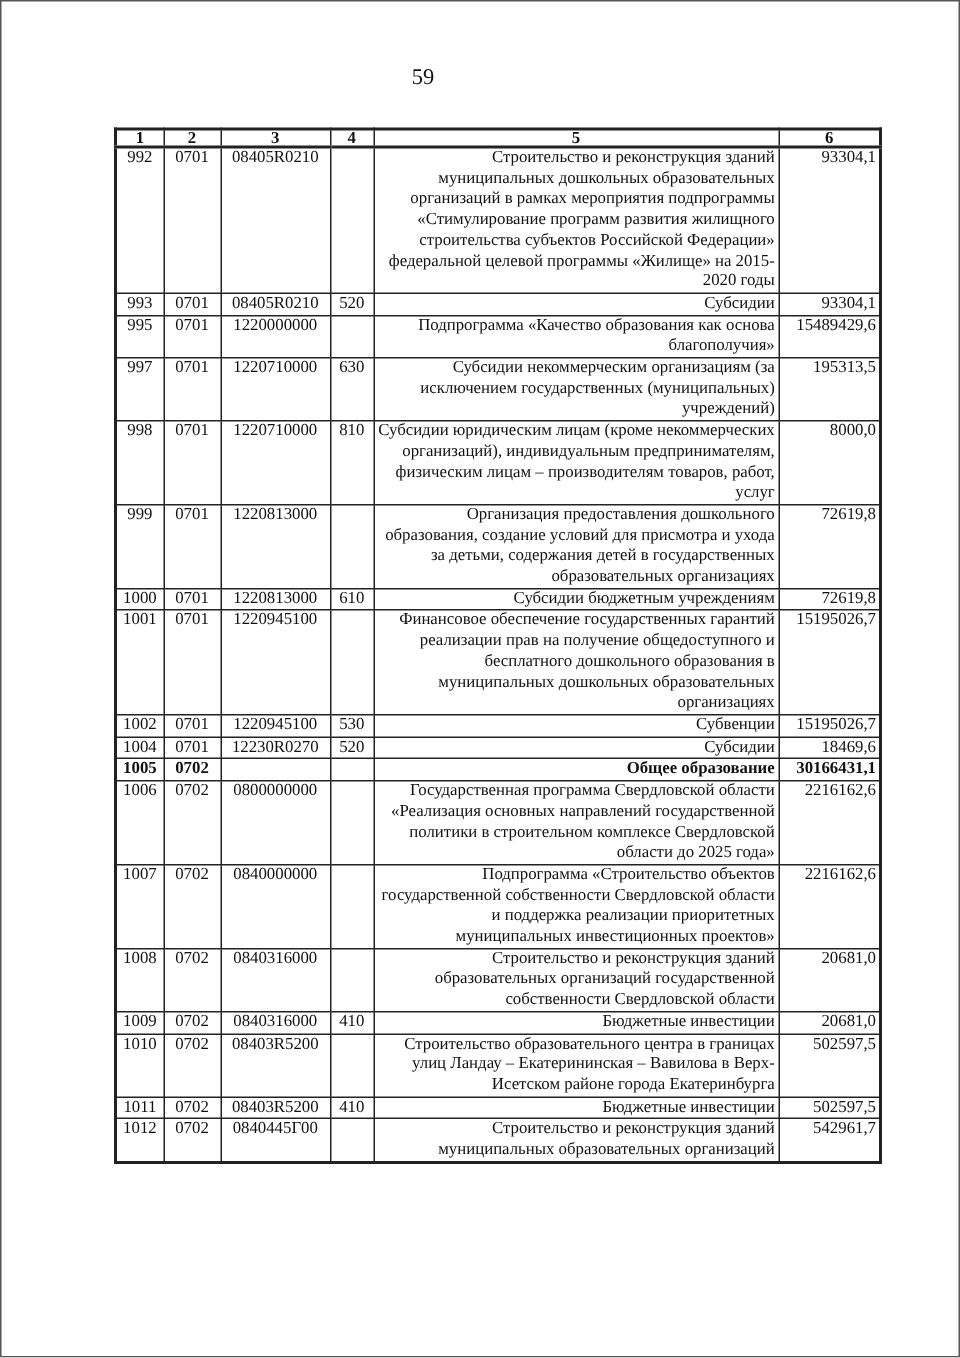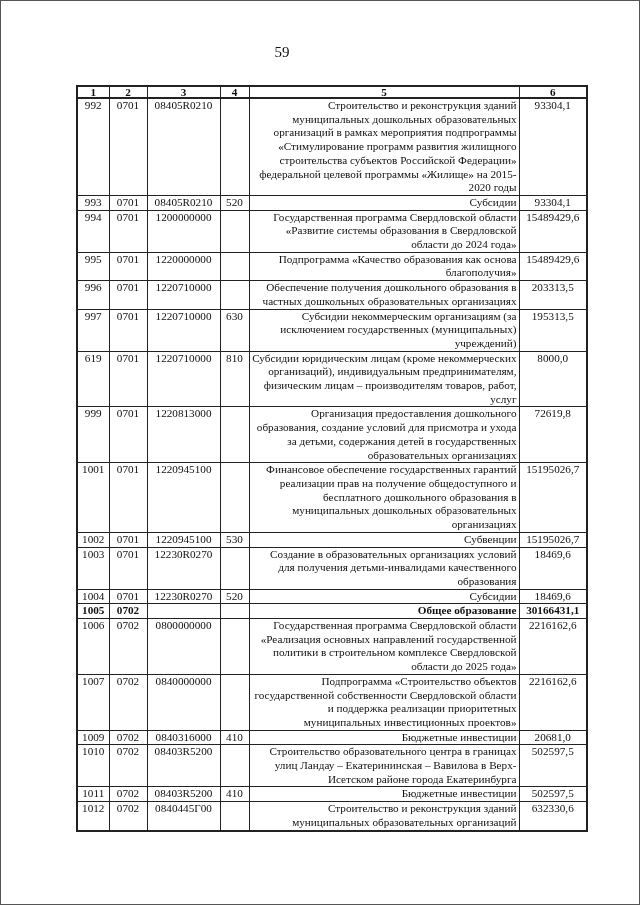--- a/index.html
+++ b/index.html
@@ -25,21 +25,21 @@
   table.budget td, table.budget th {
     border: 1px solid #222; padding: 0 2px; vertical-align: top;
     overflow: hidden;
   }
   table.budget th {
     font-weight: bold; text-align: center; line-height: 10px; height: 10px;
     border-bottom-width: 2px;
   }
   td.c1, td.c2, td.c3, td.c4 { text-align: center; }
   td.c5 { text-align: right; padding-left: 3px; }
-  td.c6 { text-align: center; vertical-align: bottom; padding-right: 1px; }
+  td.c6 { text-align: right; vertical-align: bottom; padding-right: 1px; }
   tr.bold td { font-weight: bold; }
   table.budget { border: 2px solid #222; }
 </style>
 </head>
 <body>
 
 <div class="frame"></div>
 
 <div class="page-number">59</div>
 
@@ -73,92 +73,76 @@
   </tr>
       <tr>
     <td class="c1">993</td>
     <td class="c2">0701</td>
     <td class="c3">08405R0210</td>
     <td class="c4">520</td>
     <td class="c5">Субсидии</td>
     <td class="c6">93304,1</td>
   </tr>
       <tr>
-    <td class="c1">994</td>
-    <td class="c2">0701</td>
-    <td class="c3">1200000000</td>
-    <td class="c4"></td>
-    <td class="c5">Государственная программа Свердловской области «Развитие системы образования в Свердловской области до 2024 года»</td>
-    <td class="c6">15489429,6</td>
-  </tr>
-      <tr>
     <td class="c1">995</td>
     <td class="c2">0701</td>
     <td class="c3">1220000000</td>
     <td class="c4"></td>
     <td class="c5">Подпрограмма «Качество образования как основа благополучия»</td>
     <td class="c6">15489429,6</td>
-  </tr>
-      <tr>
-    <td class="c1">996</td>
-    <td class="c2">0701</td>
-    <td class="c3">1220710000</td>
-    <td class="c4"></td>
-    <td class="c5">Обеспечение получения дошкольного образования в частных дошкольных образовательных организациях</td>
-    <td class="c6">203313,5</td>
   </tr>
       <tr>
     <td class="c1">997</td>
     <td class="c2">0701</td>
     <td class="c3">1220710000</td>
     <td class="c4">630</td>
     <td class="c5">Субсидии некоммерческим организациям (за исключением государственных (муниципальных) учреждений)</td>
     <td class="c6">195313,5</td>
   </tr>
       <tr>
-    <td class="c1">619</td>
+    <td class="c1">998</td>
     <td class="c2">0701</td>
     <td class="c3">1220710000</td>
     <td class="c4">810</td>
     <td class="c5">Субсидии юридическим лицам (кроме некоммерческих организаций), индивидуальным предпринимателям, физическим лицам – производителям товаров, работ, услуг</td>
     <td class="c6">8000,0</td>
   </tr>
       <tr>
     <td class="c1">999</td>
     <td class="c2">0701</td>
     <td class="c3">1220813000</td>
     <td class="c4"></td>
     <td class="c5">Организация предоставления дошкольного образования, создание условий для присмотра и ухода за детьми, содержания детей в государственных образовательных организациях</td>
     <td class="c6">72619,8</td>
   </tr>
       <tr>
+    <td class="c1">1000</td>
+    <td class="c2">0701</td>
+    <td class="c3">1220813000</td>
+    <td class="c4">610</td>
+    <td class="c5">Субсидии бюджетным учреждениям</td>
+    <td class="c6">72619,8</td>
+  </tr>
+      <tr>
     <td class="c1">1001</td>
     <td class="c2">0701</td>
     <td class="c3">1220945100</td>
     <td class="c4"></td>
     <td class="c5">Финансовое обеспечение государственных гарантий реализации прав на получение общедоступного и бесплатного дошкольного образования в муниципальных дошкольных образовательных организациях</td>
     <td class="c6">15195026,7</td>
   </tr>
       <tr>
     <td class="c1">1002</td>
     <td class="c2">0701</td>
     <td class="c3">1220945100</td>
     <td class="c4">530</td>
     <td class="c5">Субвенции</td>
     <td class="c6">15195026,7</td>
   </tr>
       <tr>
-    <td class="c1">1003</td>
-    <td class="c2">0701</td>
-    <td class="c3">12230R0270</td>
-    <td class="c4"></td>
-    <td class="c5">Создание в образовательных организациях условий для получения детьми-инвалидами качественного образования</td>
-    <td class="c6">18469,6</td>
-  </tr>
-      <tr>
     <td class="c1">1004</td>
     <td class="c2">0701</td>
     <td class="c3">12230R0270</td>
     <td class="c4">520</td>
     <td class="c5">Субсидии</td>
     <td class="c6">18469,6</td>
   </tr>
       <tr class="bold">
     <td class="c1">1005</td>
     <td class="c2">0702</td>
@@ -177,20 +161,28 @@
   </tr>
       <tr>
     <td class="c1">1007</td>
     <td class="c2">0702</td>
     <td class="c3">0840000000</td>
     <td class="c4"></td>
     <td class="c5">Подпрограмма «Строительство объектов государственной собственности Свердловской области и поддержка реализации приоритетных муниципальных инвестиционных проектов»</td>
     <td class="c6">2216162,6</td>
   </tr>
       <tr>
+    <td class="c1">1008</td>
+    <td class="c2">0702</td>
+    <td class="c3">0840316000</td>
+    <td class="c4"></td>
+    <td class="c5">Строительство и реконструкция зданий образовательных организаций государственной собственности Свердловской области</td>
+    <td class="c6">20681,0</td>
+  </tr>
+      <tr>
     <td class="c1">1009</td>
     <td class="c2">0702</td>
     <td class="c3">0840316000</td>
     <td class="c4">410</td>
     <td class="c5">Бюджетные инвестиции</td>
     <td class="c6">20681,0</td>
   </tr>
       <tr>
     <td class="c1">1010</td>
     <td class="c2">0702</td>
@@ -206,16 +198,16 @@
     <td class="c4">410</td>
     <td class="c5">Бюджетные инвестиции</td>
     <td class="c6">502597,5</td>
   </tr>
       <tr>
     <td class="c1">1012</td>
     <td class="c2">0702</td>
     <td class="c3">0840445Г00</td>
     <td class="c4"></td>
     <td class="c5">Строительство и реконструкция зданий муниципальных образовательных организаций</td>
-    <td class="c6">632330,6</td>
+    <td class="c6">542961,7</td>
   </tr>
     </tbody>
 </table>
 
 </body></html>

